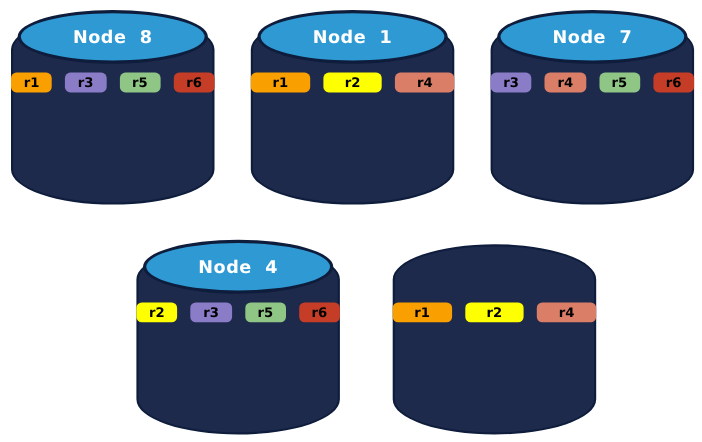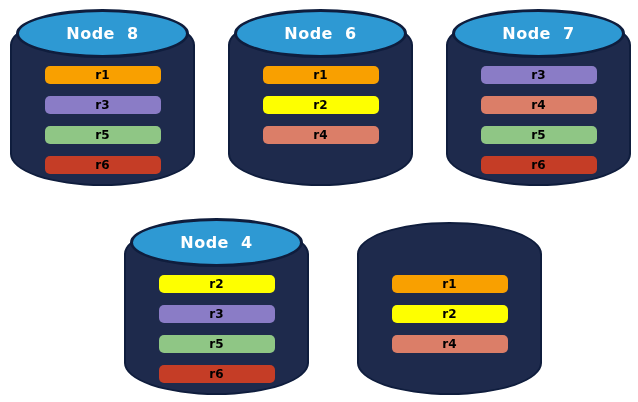--- a/index.html
+++ b/index.html
@@ -37,21 +37,21 @@
   .node-title {
     color: var(--title-color, #FFFFFF);
     font-size: 16px;
     font-weight: bold;
     letter-spacing: 0.5px;
     white-space: pre;
   }
   .replicas {
     position: absolute;
     top: 59px; left: 0; right: 0;
-    display: flex; flex-direction: column; align-items: center;
+    display: flex; flex-direction: row; align-items: center;
     gap: 12px;
   }
   .replica {
     width: 116px; height: 18px;
     border-radius: 5px;
     display: flex; align-items: center; justify-content: center;
     font-size: 12px; font-weight: bold; color: #000000;
     box-sizing: border-box;
   }
 </style>
@@ -68,21 +68,21 @@
     <div class="replicas">
           <div class="replica" style="background: rgb(249, 160, 0);">r1</div>
           <div class="replica" style="background: rgb(138, 124, 198);">r3</div>
           <div class="replica" style="background: rgb(143, 198, 133);">r5</div>
           <div class="replica" style="background: rgb(197, 61, 38);">r6</div>
         </div>
   </div>
       <div class="cylinder">
     <div class="cyl-body"></div>
     <div class="cyl-top">
-      <span class="node-title">Node  6</span>
+      <span class="node-title">Node  1</span>
     </div>
     <div class="replicas">
           <div class="replica" style="background: rgb(249, 160, 0);">r1</div>
           <div class="replica" style="background: rgb(254, 255, 0);">r2</div>
           <div class="replica" style="background: rgb(219, 126, 104);">r4</div>
         </div>
   </div>
       <div class="cylinder">
     <div class="cyl-body"></div>
     <div class="cyl-top">

